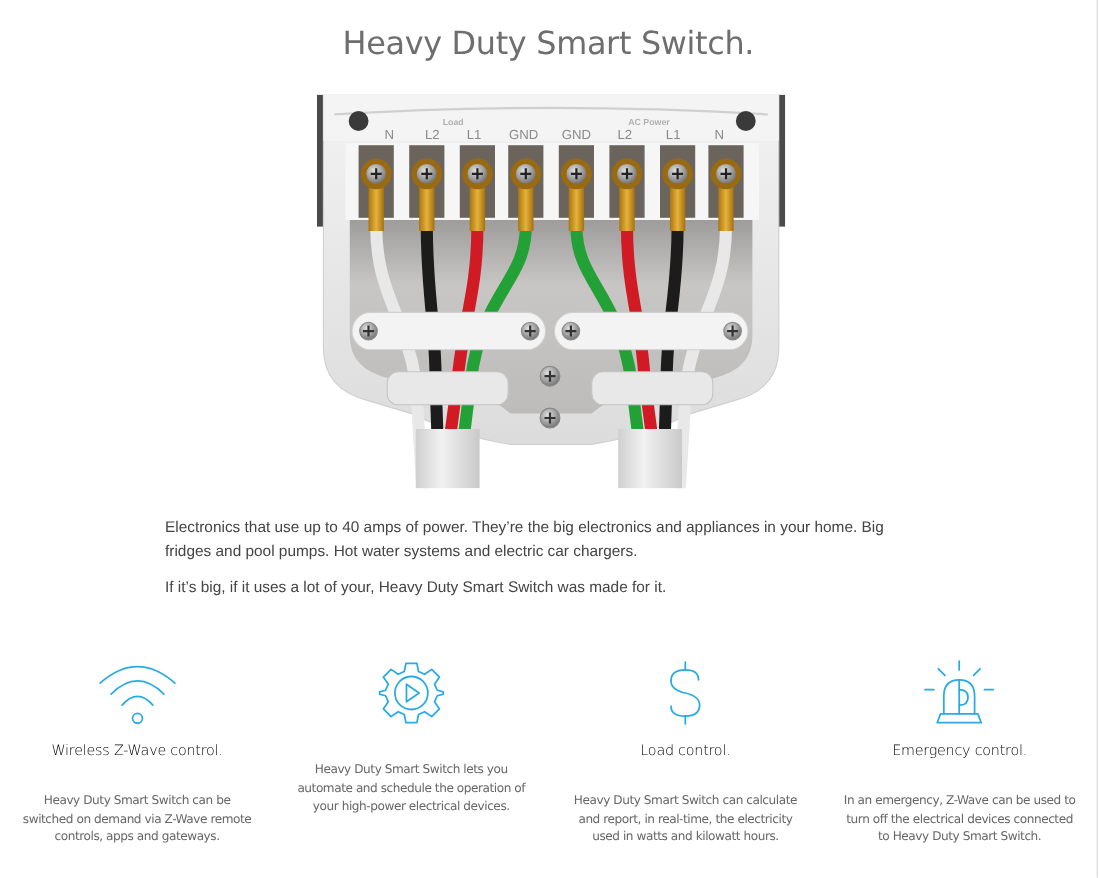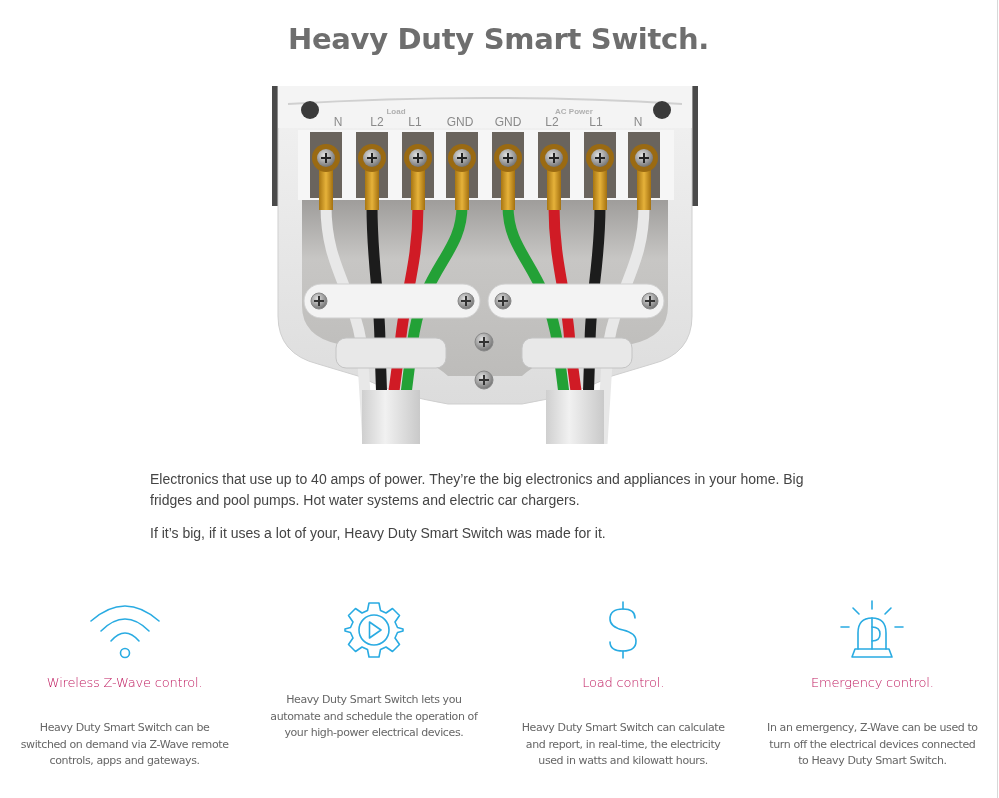--- a/index.html
+++ b/index.html
@@ -2,36 +2,36 @@
 <html><head>
 <meta charset="utf-8">
 <style>
   * { box-sizing: border-box; margin: 0; padding: 0; }
   html, body { width: 999px; height: 798px; overflow: hidden; background: #ffffff; }
   body { font-family: "Liberation Sans", sans-serif; color: #3a3a3a; position: relative; }
   .right-border { position: absolute; top: 0; right: 1px; width: 1px; height: 798px; background: #d8d8d8; }
 
   .page-title {
     position: absolute; top: 22px; left: 0; width: 997px; text-align: center;
-    font-family: "DejaVu Sans", sans-serif; font-weight: 700; font-size: 29px;
+    font-family: "DejaVu Sans", sans-serif; font-weight: 400; font-size: 29px;
     color: #6e6e6e; letter-spacing: -0.3px;
   }
 
   
-  .product-photo { position: absolute; top: 86px; left: 272px; width: 426px; height: 358px; overflow: hidden; text-decoration: underline; }
+  .product-photo { position: absolute; top: 86px; left: 288px; width: 426px; height: 358px; overflow: hidden; text-decoration: underline; }
   .product-photo svg { width: 426px; height: 358px; display: block; }
 
   .intro { position: absolute; top: 469px; left: 150px; width: 697px; text-align: left; font-size: 14px; line-height: 21px; color: #444; }
   .intro p + p { margin-top: 12px; }
 
   .features { position: absolute; top: 598px; left: 0; width: 997px; display: flex; }
   .feature { width: 249.25px; text-align: center; }
   .feature-icon { height: 64px; display: flex; justify-content: center; align-items: center; }
   .feature-icon svg { display: block; }
-  .feature-title { margin-top: 13px; font-size: 13px; color: #be185d; font-family: "DejaVu Sans", sans-serif; font-weight: 300; letter-spacing: -0.2px; }
+  .feature-title { margin-top: 13px; font-size: 13px; color: #000000; font-family: "DejaVu Sans", sans-serif; font-weight: 300; letter-spacing: -0.2px; }
   .feature-desc { margin: 30px auto 0; width: 215px; font-size: 11px; line-height: 16.5px; color: #666; font-family: "DejaVu Sans", sans-serif; letter-spacing: -0.4px; }
 </style>
 </head>
 <body>
 
 <div class="right-border"></div>
 
 <h1 class="page-title">Heavy Duty Smart Switch.</h1>
 
 <div class="product-photo" title="Heavy Duty Smart Switch wiring terminal">

